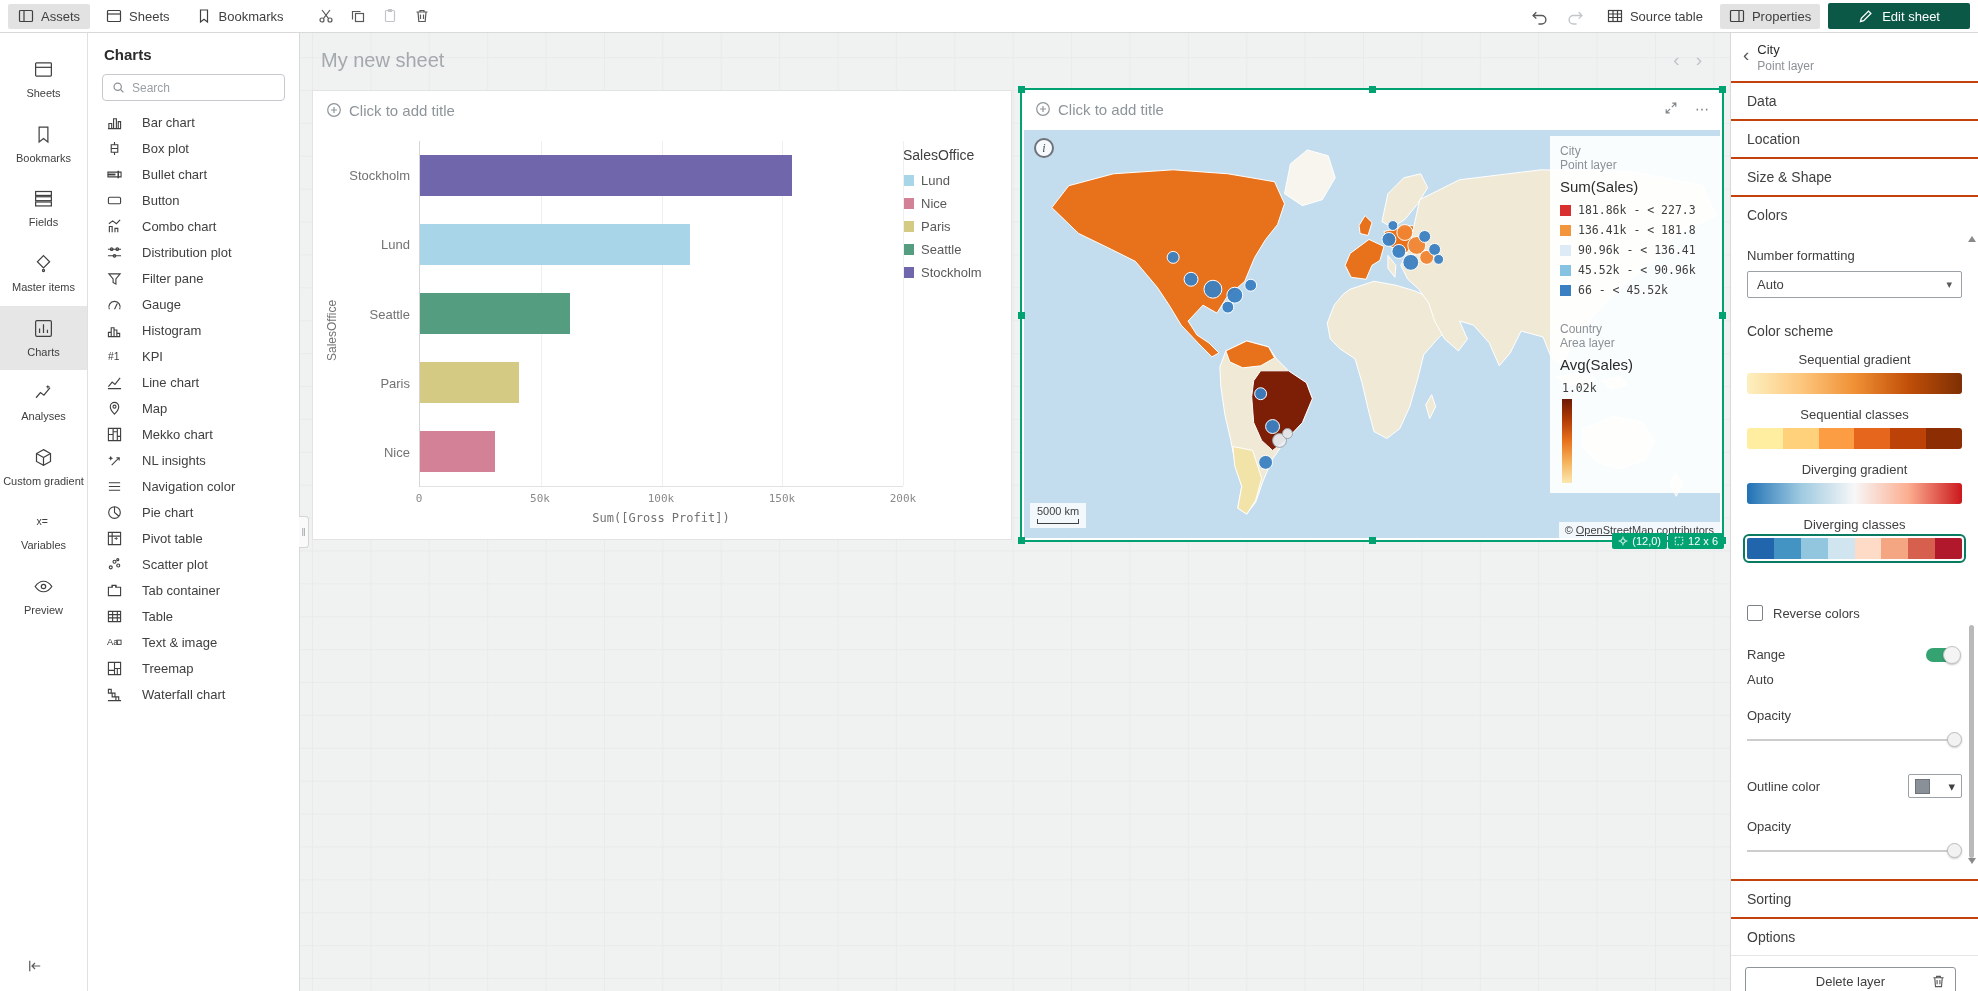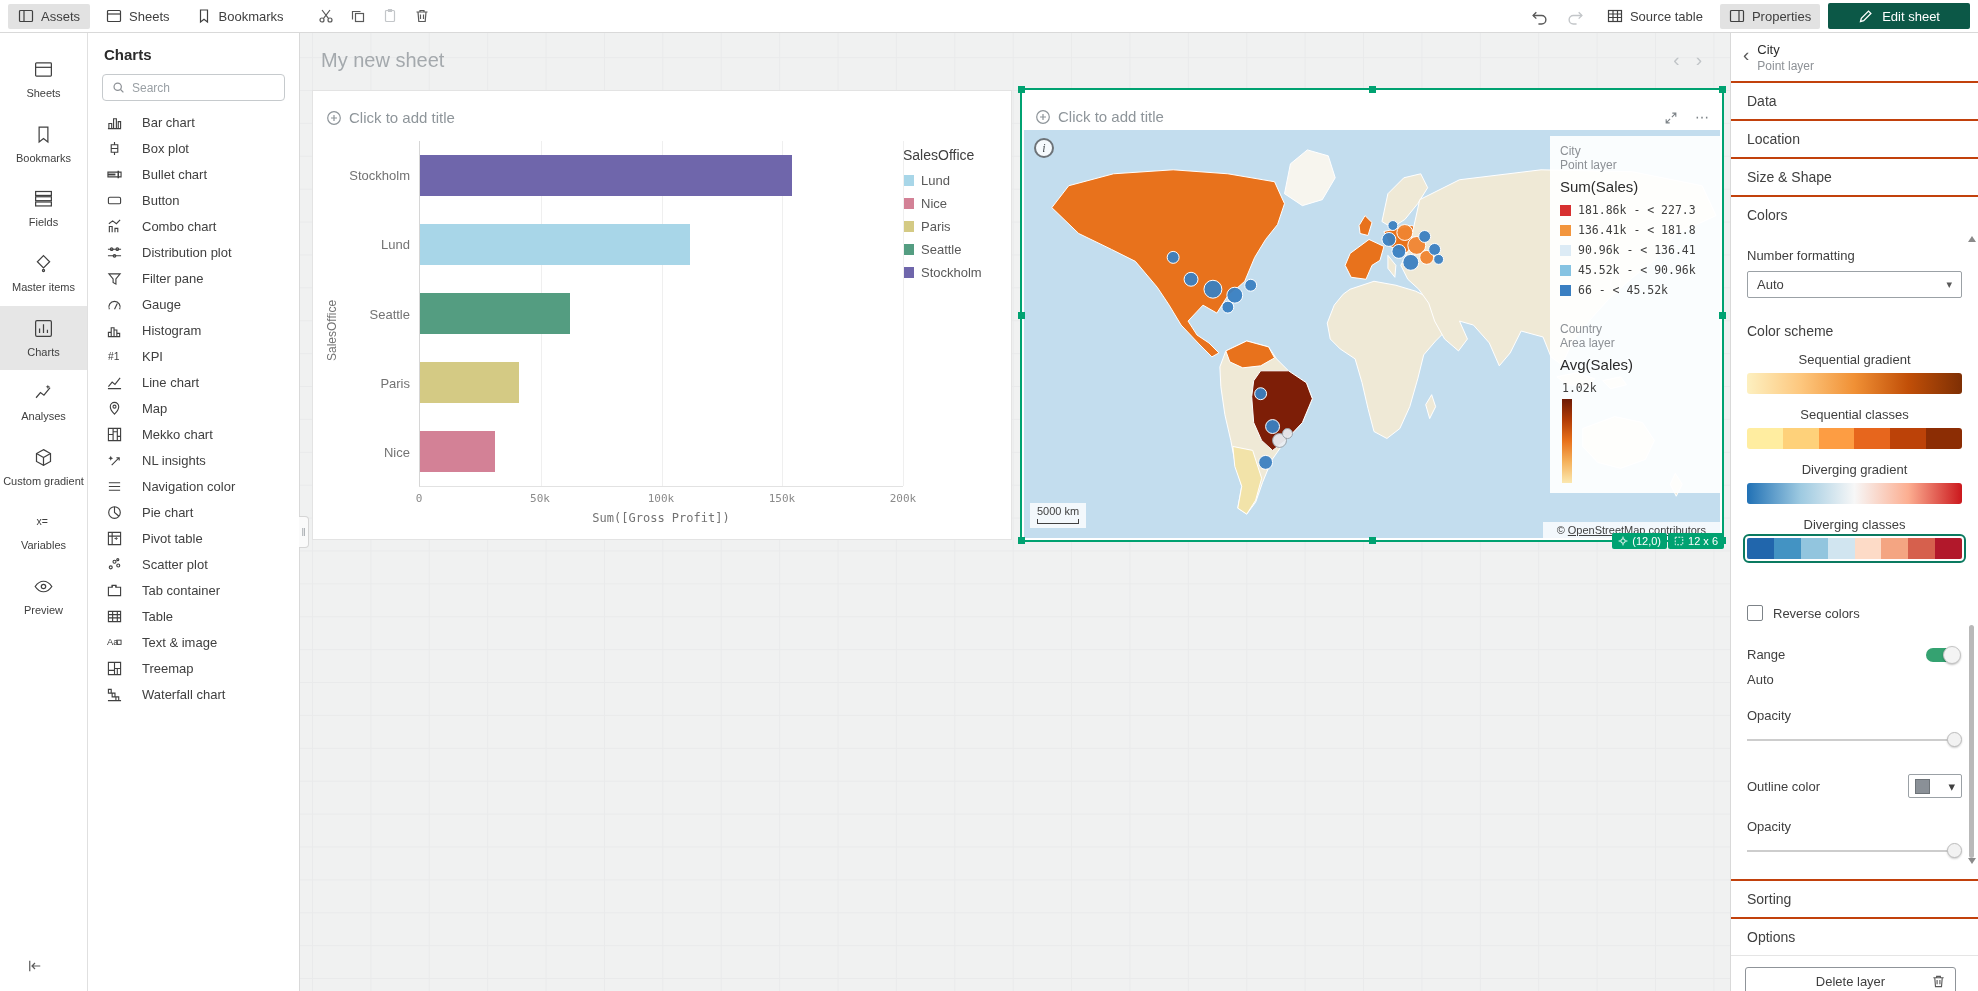--- a/index.html
+++ b/index.html
@@ -36,21 +36,21 @@
 .chart-item{display:flex;gap:20px;height:26px;padding:0 19px;font-size:13px;color:#404040;cursor:grab}
 .chart-item .ci{width:15px;height:15px;flex:0 0 15px}
 .chart-item .ci svg{width:15px;height:15px}
 .panel-grip{position:absolute;left:299px;top:516px;width:10px;height:32px;background:#fafafa;border:1px solid #d5d5d5;border-left:none;border-radius:0 4px 4px 0;display:flex;align-items:center;justify-content:center;color:#9aa0a5;font-size:10px;z-index:45;cursor:col-resize}
 
 .canvas{position:absolute;left:300px;top:33px;right:248px;bottom:0;background:#f0f1f1;background-image:linear-gradient(#e9eaeb 1px,transparent 1px),linear-gradient(90deg,#e9eaeb 1px,transparent 1px);background-size:58.4px 32.9px;background-position:12px 57px;overflow:hidden}
 .sheet-title{position:absolute;left:21px;top:16px;font-size:20px;color:#a4a9ad}
 .sheet-nav{position:absolute;right:28px;top:16px;display:flex;gap:16px;font-size:19px;color:#c0c4c7}
 .sheet-nav span{cursor:pointer}
 .obj{position:absolute;background:#fff;border:1px solid #e3e3e3}
-.obj-head{display:flex;align-items:flex-end;gap:7px;padding:18px 13px 4px;color:#8e959a;font-size:15px}
+.obj-head{display:flex;align-items:flex-start;gap:7px;padding:11px 13px 4px;color:#8e959a;font-size:15px}
 .obj-head .grow{flex:1}
 .obj-head .hicon{color:#7d8388;font-size:14px;cursor:pointer;margin-left:10px;display:flex;align-items:center}
 .bar-obj{left:12px;top:57px;width:700px;height:450px}
 
 .bc-wrap{position:absolute;left:10px;right:12px;top:42px;bottom:12px;display:flex}
 .bc-ylabel{writing-mode:vertical-rl;transform:rotate(180deg);font-size:12px;color:#737373;display:flex;align-items:center;justify-content:center;width:18px}
 .bc-center{flex:1;display:flex;flex-direction:column;padding-top:8px}
 .bc-plot{flex:1;display:flex}
 .bc-cats{width:78px;display:flex;flex-direction:column}
 .bc-cat{flex:1;display:flex;align-items:center;justify-content:flex-end;padding-right:9px;font-size:13px;color:#737373}
@@ -76,21 +76,21 @@
 .ml-layer{color:#8d9196;font-size:12px;margin-bottom:4px}
 .ml-measure{color:#2b2b2b;font-size:15px;margin:6px 0 8px}
 .ml-row{display:flex;align-items:center;gap:7px;margin:6px 0}
 .ml-sw{width:11px;height:11px;flex:0 0 11px}
 .ml-val{font-family:"DejaVu Sans Mono",monospace;font-size:11.5px;color:#404040;white-space:nowrap;overflow:hidden}
 .ml-gap{margin-top:25px}
 .ml-max{font-family:"DejaVu Sans Mono",monospace;font-size:11.5px;color:#404040;margin:2px 0 4px 2px}
 .ml-gradbar{width:10px;height:84px;background:linear-gradient(#6d1a05,#b23c06,#e8721c,#f5b25c,#fbe8b0);margin-left:2px}
 .map-scale{position:absolute;left:6px;bottom:10px;background:rgba(255,255,255,.8);padding:2px 7px 4px;font-size:11px;color:#404040}
 .map-scale .bar{height:5px;border:1px solid #404040;border-top:none;margin-top:2px}
-.map-attrib{position:absolute;right:0;bottom:0;background:rgba(255,255,255,.8);padding:2px 14px;font-size:11px;color:#404040}
+.map-attrib{position:absolute;right:0;bottom:0;background:rgba(255,255,255,.8);padding:2px 6px;font-size:11px;color:#404040}
 .map-attrib a{color:#404040;text-decoration:underline;cursor:pointer}
 .handle{position:absolute;width:7px;height:7px;background:#00a271;z-index:20}
 .sel-badge{position:absolute;right:-2px;bottom:-9px;display:flex;gap:1px;z-index:25}
 .chip{background:#00a271;color:#fff;font-size:11px;display:flex;align-items:center;gap:4px;padding:2px 6px;border-radius:2px}
 .chip svg{width:10px;height:10px}
 
 .props{position:absolute;right:0;top:33px;bottom:0;width:248px;background:#fff;border-left:1px solid #d9d9d9;font-size:13px;color:#404040;z-index:40}
 .props-header{display:flex;align-items:flex-start;gap:8px;padding:9px 12px 8px}
 .back-chevron{font-size:19px;color:#595959;line-height:1;cursor:pointer;padding-top:3px}
 .ph-dim{font-size:13px;color:#2b2b2b}

